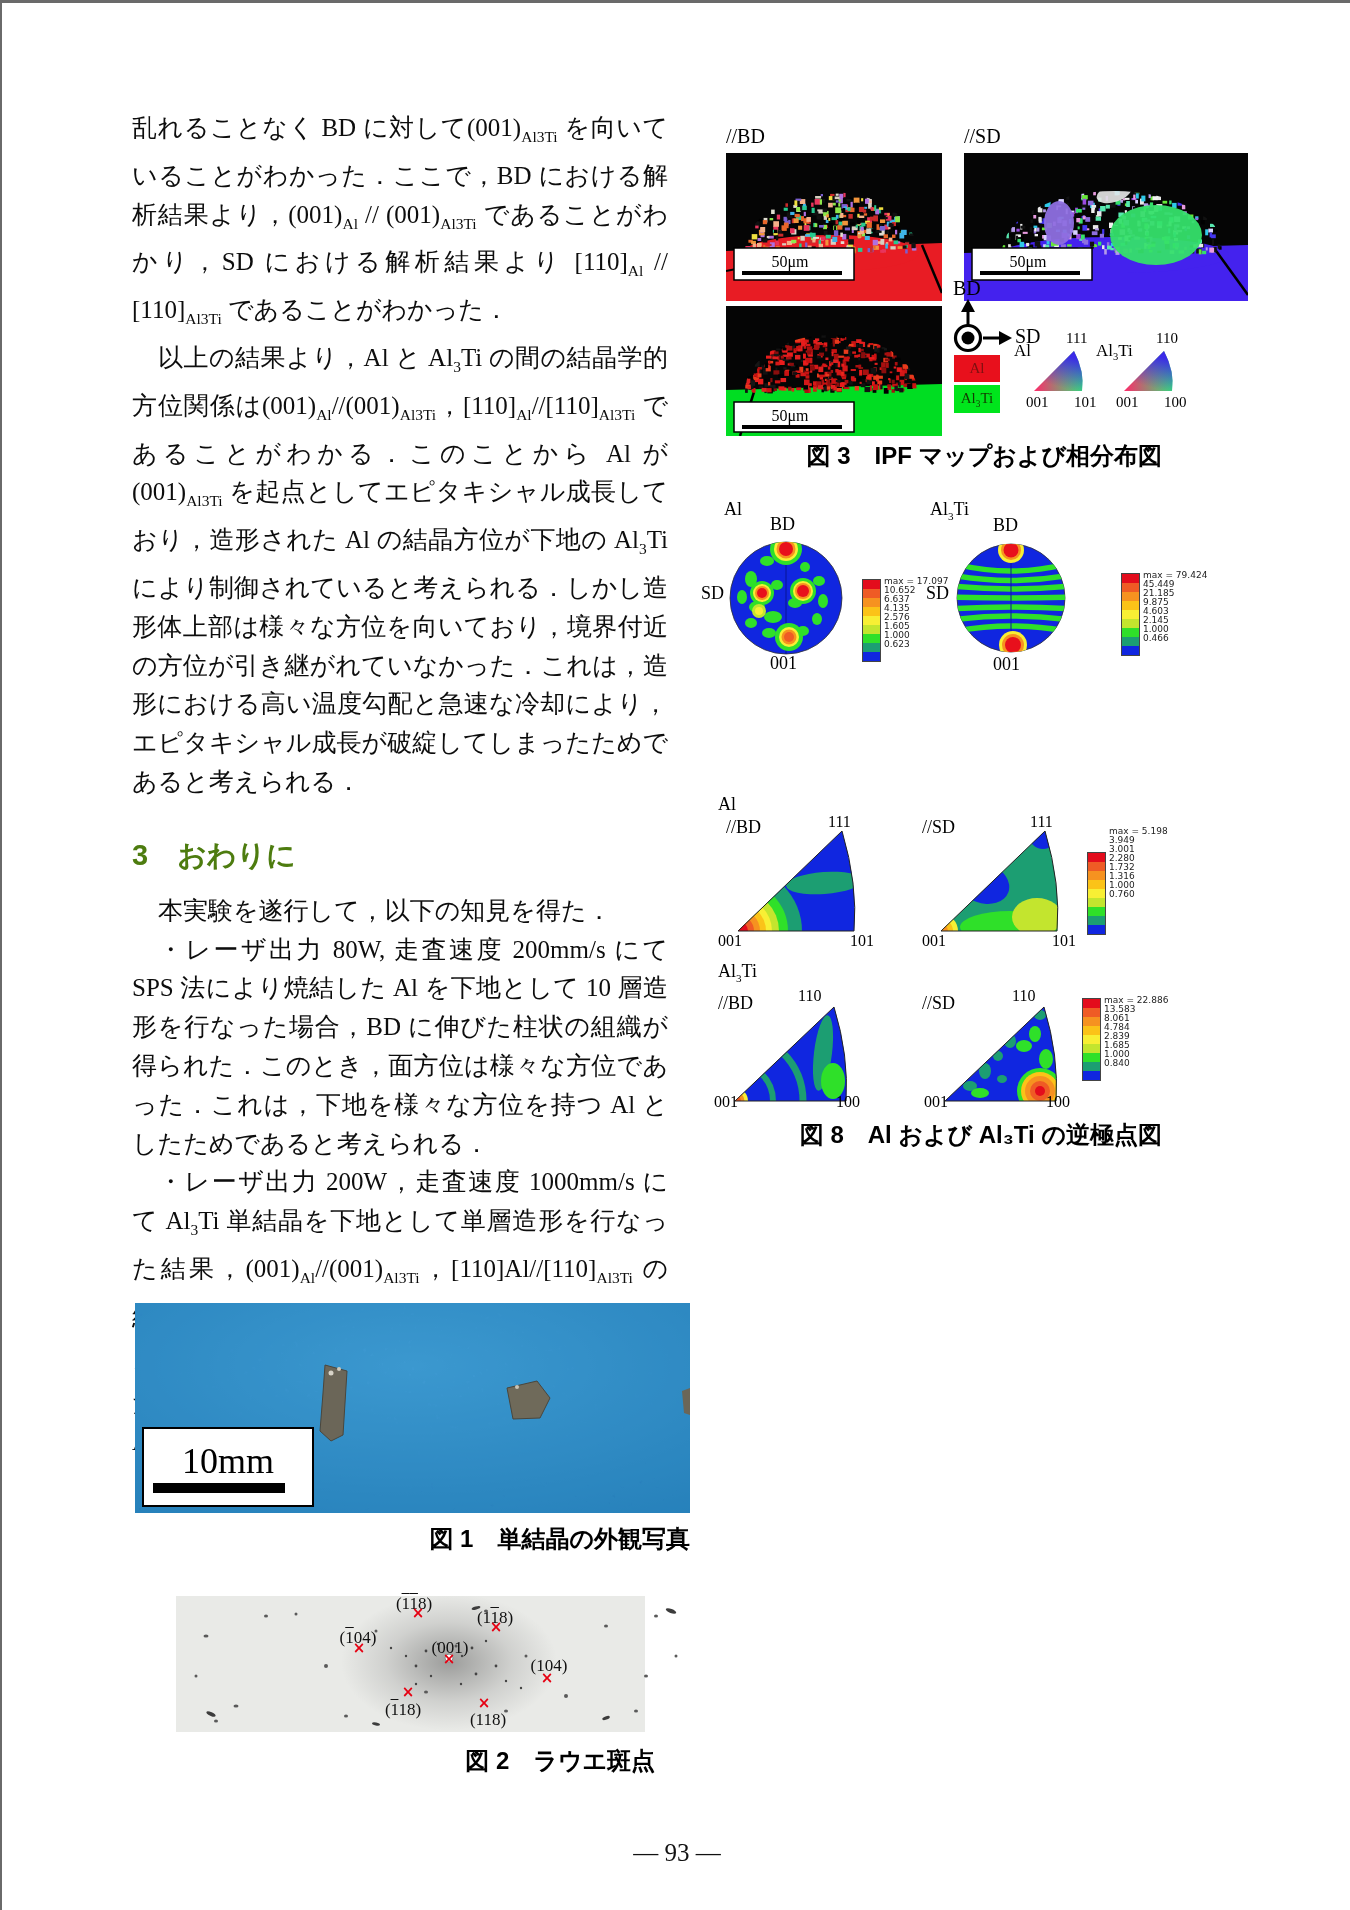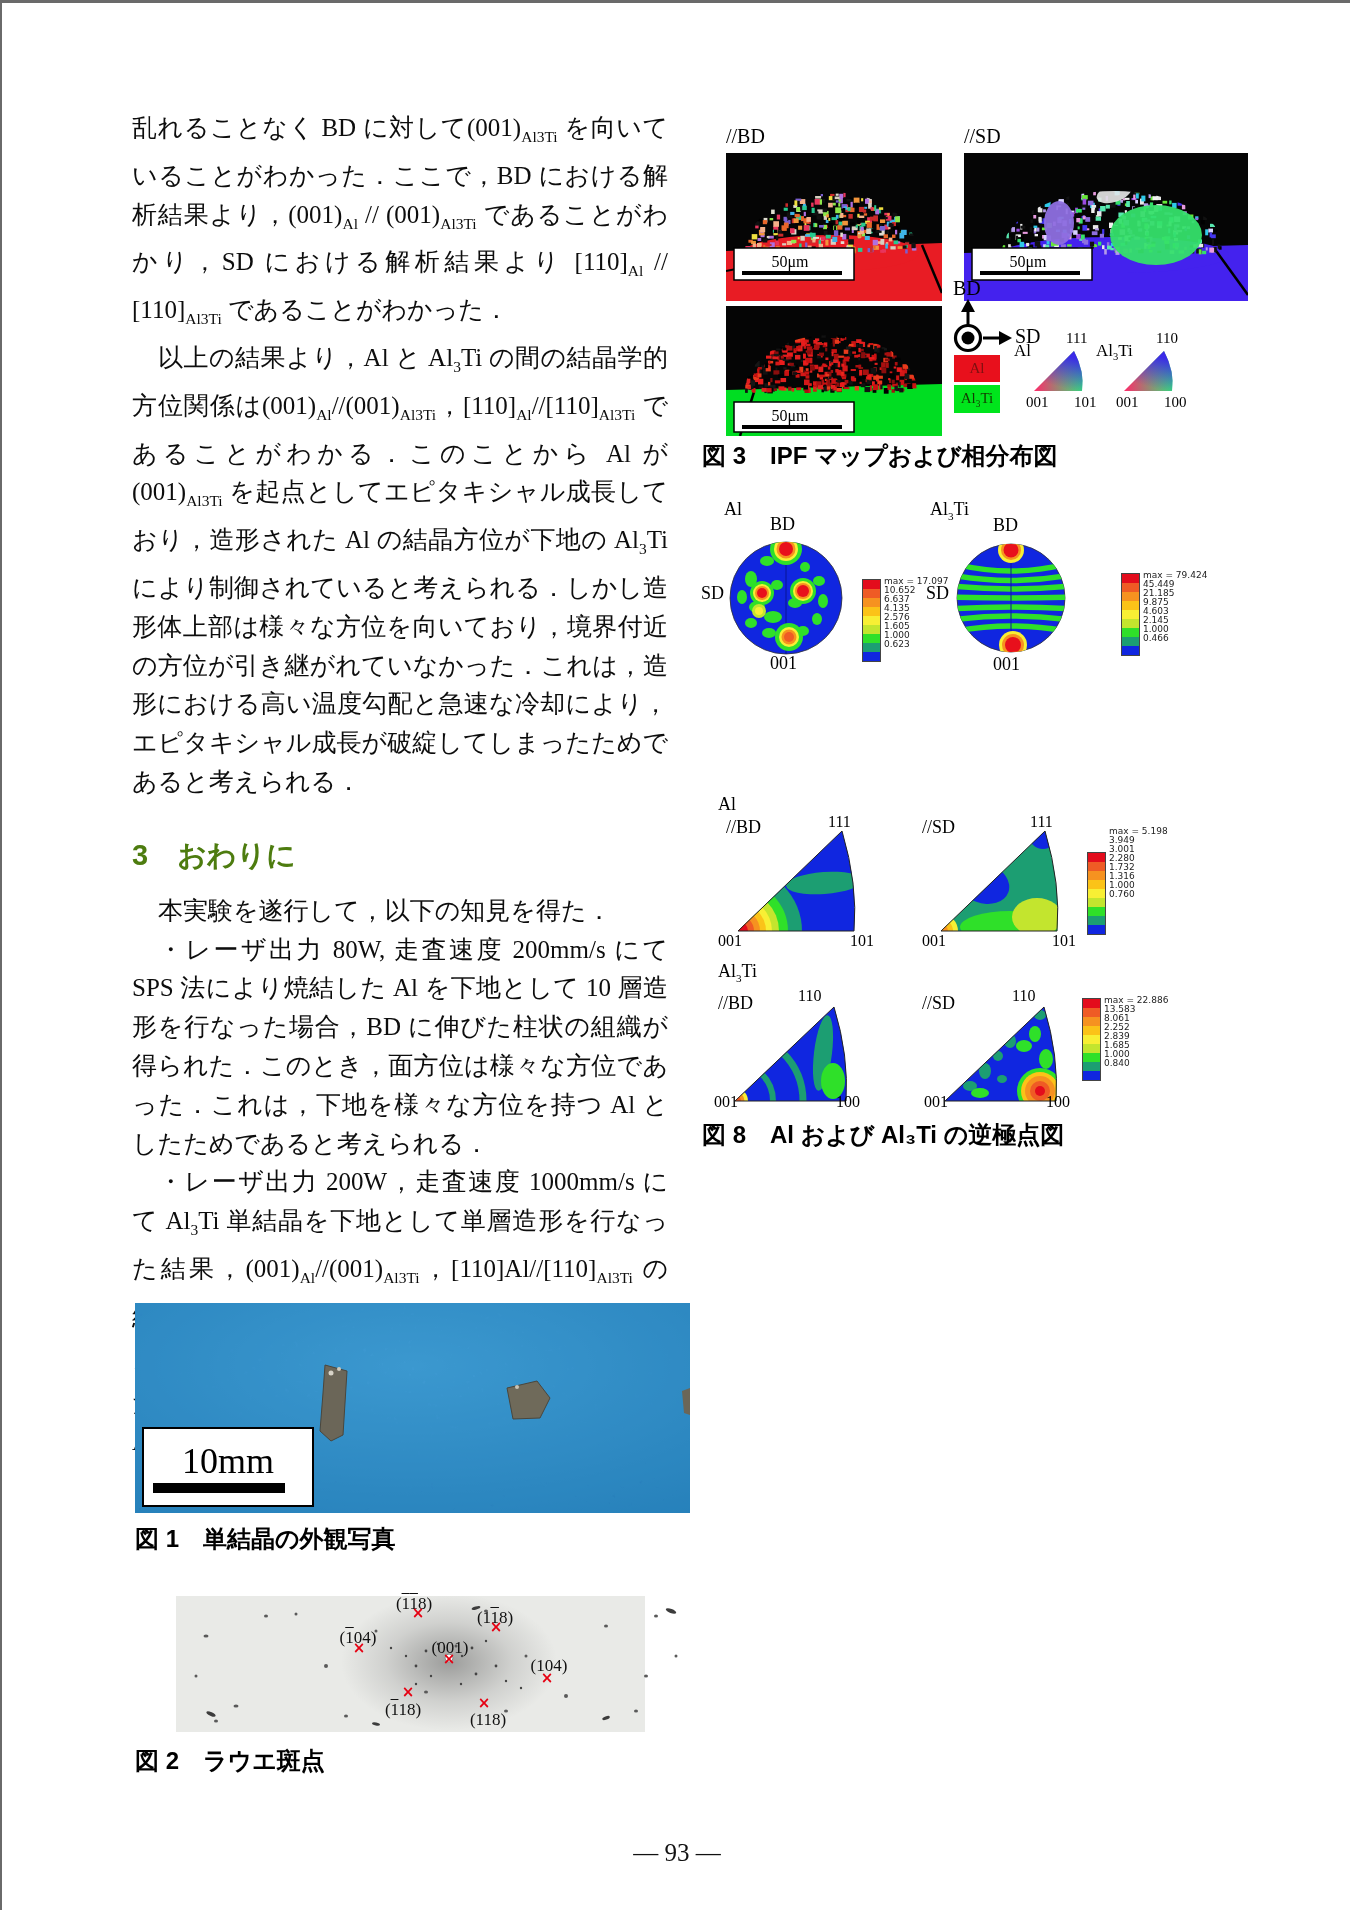--- a/index.html
+++ b/index.html
@@ -8,21 +8,21 @@
         font-family:"Liberation Serif","DejaVu Serif",serif;color:#0d0d0d;}
   .abs{position:absolute;}
   
   .col{position:absolute;left:130px;top:106px;width:536px;}
   .bp{margin:0;font-size:25px;line-height:38.8px;text-align:justify;
       font-family:"Liberation Serif","DejaVu Serif",serif;}
   .ind{text-indent:26px;}
   h2.sec{margin:34px 0 16px 0;font:bold 29px "Liberation Sans","DejaVu Sans",sans-serif;color:#4d7c0f;}
   sub{font-size:62%;}
   
-  .cap{position:absolute;text-align:left;font:bold 24px "Liberation Sans","DejaVu Sans",sans-serif;color:#000;}
+  .cap{position:absolute;text-align:right;font:bold 24px "Liberation Sans","DejaVu Sans",sans-serif;color:#000;}
   .lab{position:absolute;font-family:"Liberation Serif","DejaVu Serif",serif;color:#000;white-space:nowrap;}
   .f20{font-size:20px;} .f18{font-size:18px;} .f17{font-size:17px;} .f16{font-size:16px;} .f15{font-size:15px;}
   
   .cbar{position:absolute;display:flex;flex-direction:column;border:1px solid #444;background:#fff;}
   .cbar i{display:block;width:17px;height:9px;}
   .c1{background:#e30c1c;} .c2{background:#ef5b25;} .c3{background:#f69220;}
   .c4{background:#fbc318;} .c5{background:#f8ef34;} .c6{background:#c3e52e;}
   .c7{background:#2fe029;} .c8{background:#1c9e72;} .c9{background:#1026e0;}
   .cbl{position:absolute;font:9px "DejaVu Sans",sans-serif;color:#222;}
   .cbl span{display:block;height:9px;line-height:9px;white-space:nowrap;}
@@ -1412,21 +1412,21 @@
       <i class="c5"></i>
       <i class="c6"></i>
       <i class="c7"></i>
       <i class="c8"></i>
       <i class="c9"></i>
   </div>
   <div class="cbl" style="left:1102px;top:993px;">
     <span>max = 22.886</span>
     <span>13.583</span>
     <span>8.061</span>
-    <span>2.252</span>
+    <span>4.784</span>
     <span>2.839</span>
     <span>1.685</span>
     <span>1.000</span>
     <span>0.840</span>
   </div>
 
   <div class="cap" style="left:700px;top:1116px;width:460px;">図 8　Al および Al₃Ti の逆極点図</div>
 
   <svg class="abs" style="left:133px;top:1300px;" width="555" height="210">
     <defs>

